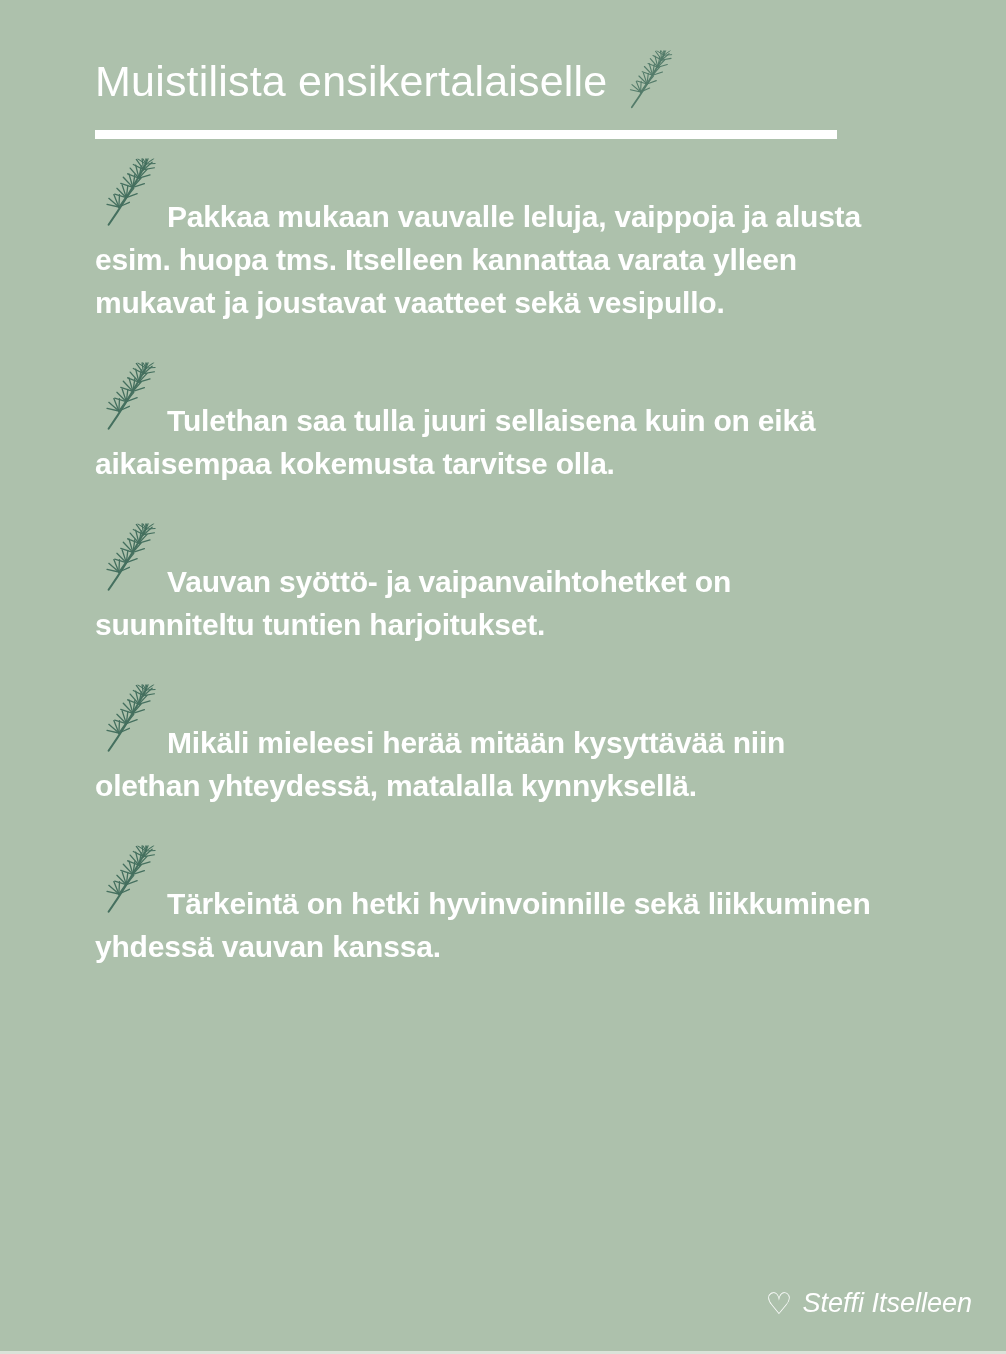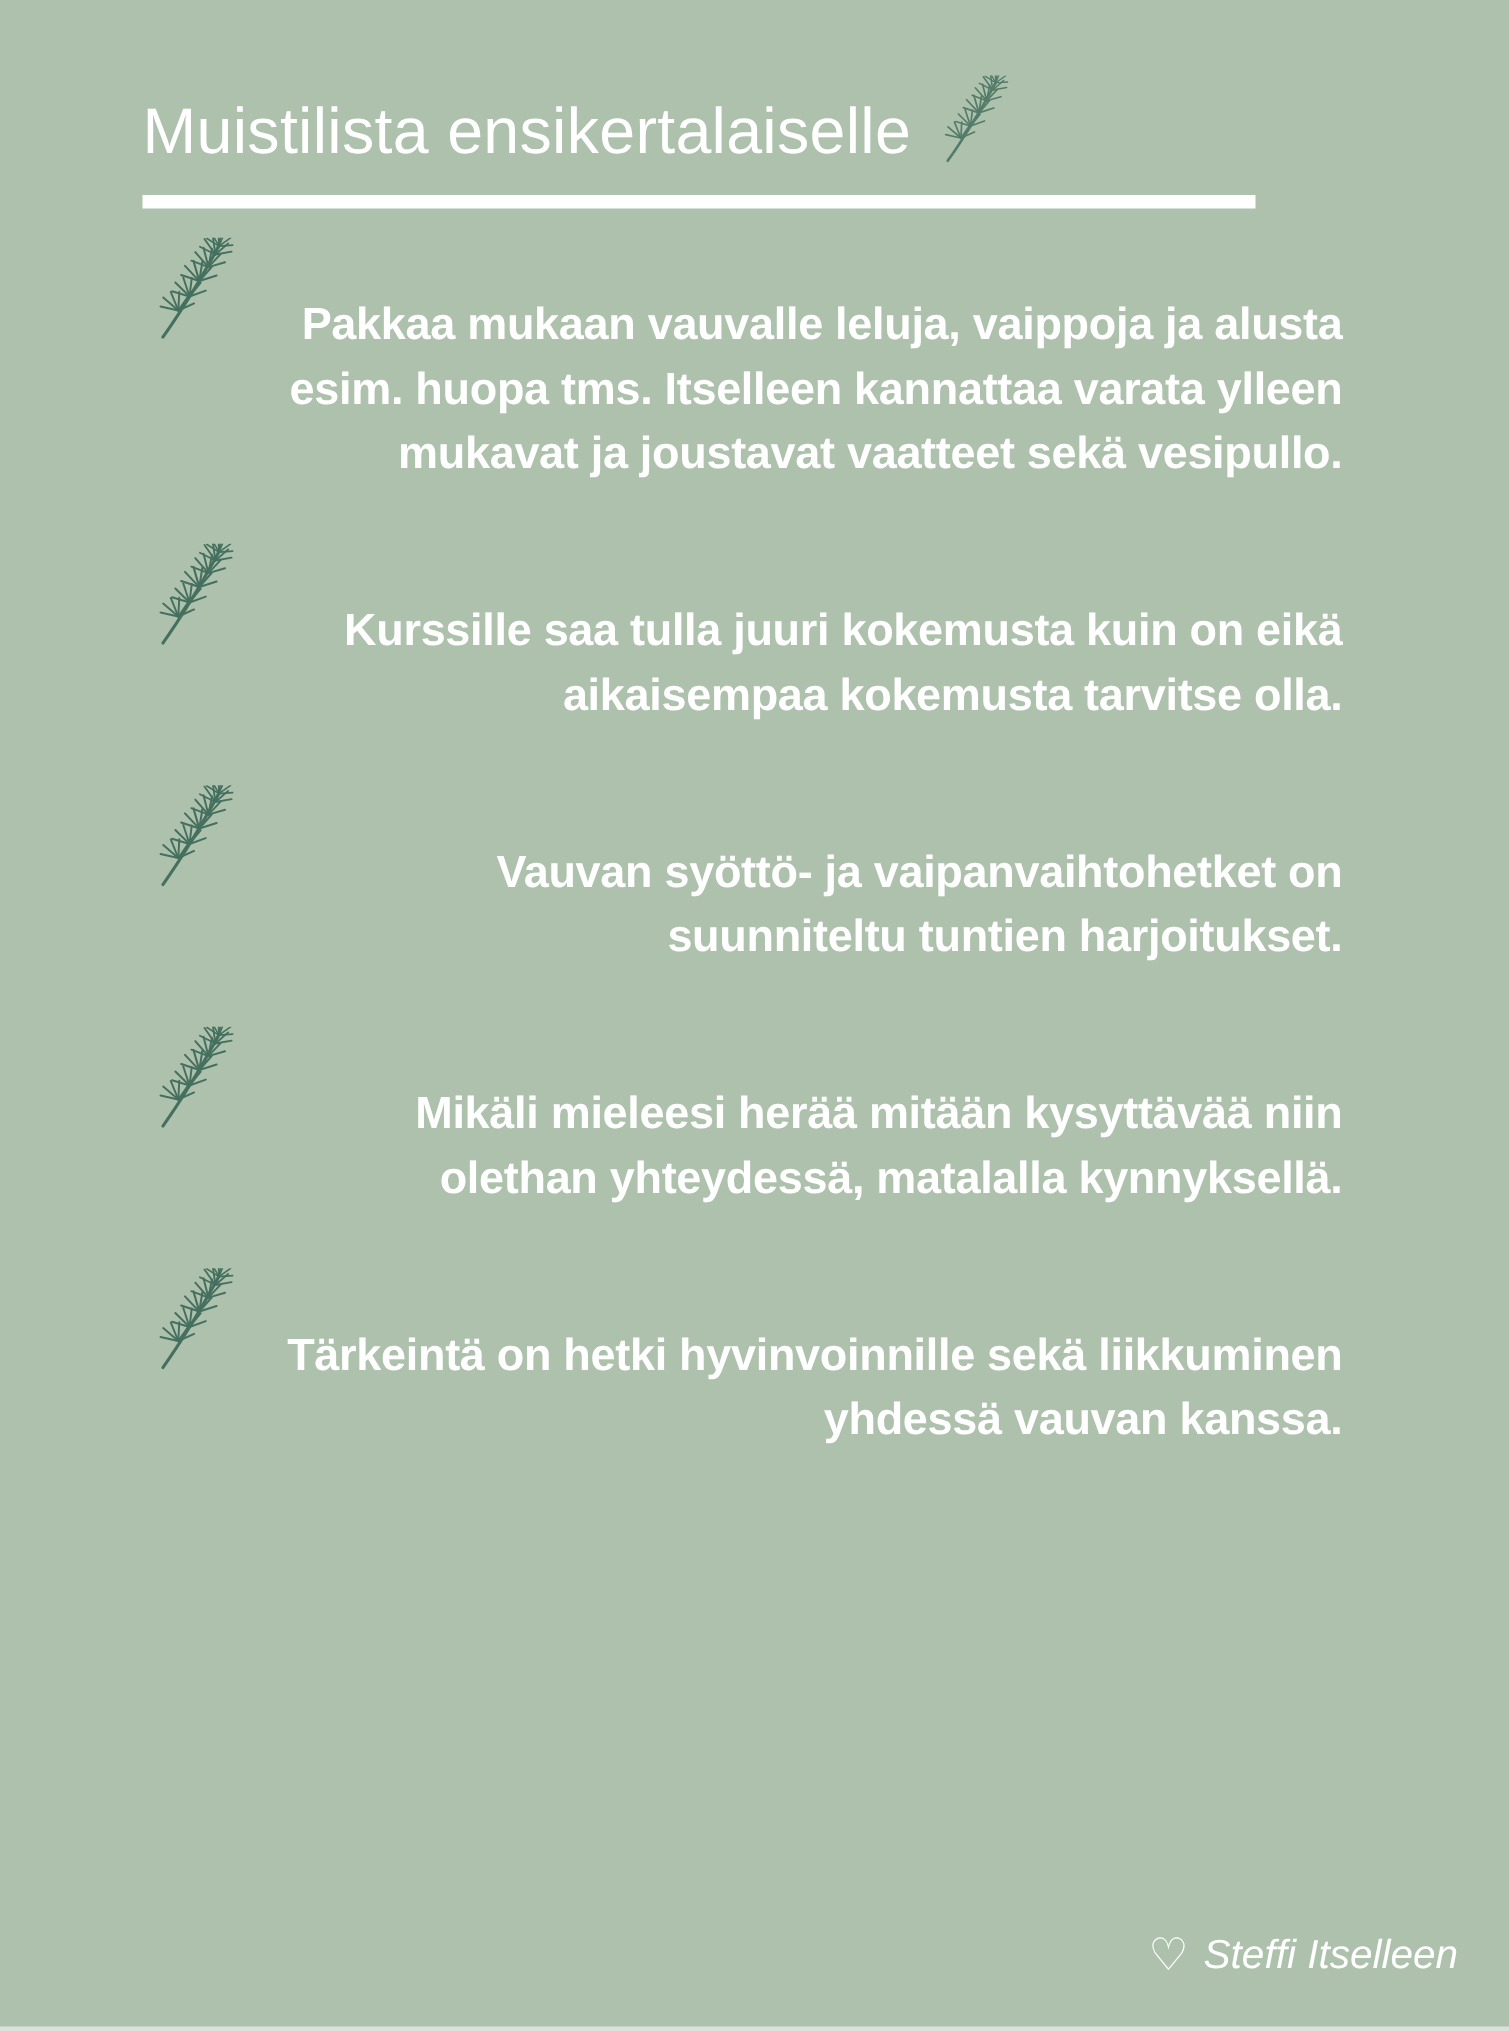--- a/index.html
+++ b/index.html
@@ -14,21 +14,21 @@
   .canvas {
     position: relative;
     width: 1006px;
     height: 1354px;
     box-sizing: border-box;
     padding: 52px 60px 0 95px;
   }
   
   .title-row {
     display: flex;
-    align-items: flex-end;
+    align-items: center;
     gap: 20px;
   }
   h1.page-title {
     margin: 0;
     font-size: 43px;
     font-weight: 400;
     letter-spacing: 0.2px;
     color: #ffffff;
     line-height: 1.1;
   }
@@ -39,21 +39,21 @@
     opacity: 0.85;
     flex: 0 0 auto;
   }
   .rule {
     width: 742px;
     height: 9px;
     background: #ffffff;
     margin-top: 18px;
   }
   
-  .items { margin-top: 16px; text-align: right; }
+  .items { margin-top: 16px; }
   .item {
     position: relative;
     width: 800px;
     padding-top: 40px;
     margin-bottom: 35px;
   }
   .item .item-fern {
     position: absolute;
     left: 8px;
     top: 2px;
@@ -142,21 +142,21 @@
       <svg class="item-fern fern-color" viewBox="0 0 60 74">
           <use href="#fern"></use>
         </svg>
       <p>Pakkaa mukaan vauvalle leluja, vaippoja ja alusta esim. huopa tms. Itselleen kannattaa varata ylleen mukavat ja joustavat vaatteet sekä vesipullo.</p>
     </div>
 
     <div class="item">
       <svg class="item-fern fern-color" viewBox="0 0 60 74">
           <use href="#fern"></use>
         </svg>
-      <p>Kurssille saa tulla juuri kokemusta kuin on eikä aikaisempaa kokemusta tarvitse olla.</p>
+      <p>Tulethan saa tulla juuri sellaisena kuin on eikä aikaisempaa kokemusta tarvitse olla.</p>
     </div>
 
     <div class="item">
       <svg class="item-fern fern-color" viewBox="0 0 60 74">
           <use href="#fern"></use>
         </svg>
       <p>Vauvan syöttö- ja vaipanvaihtohetket on suunniteltu tuntien harjoitukset.</p>
     </div>
 
 

